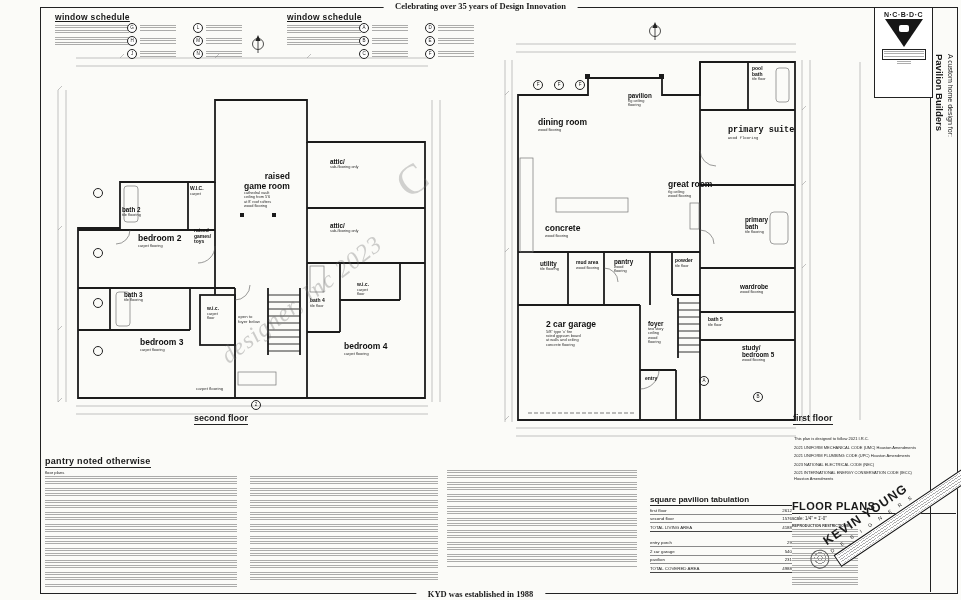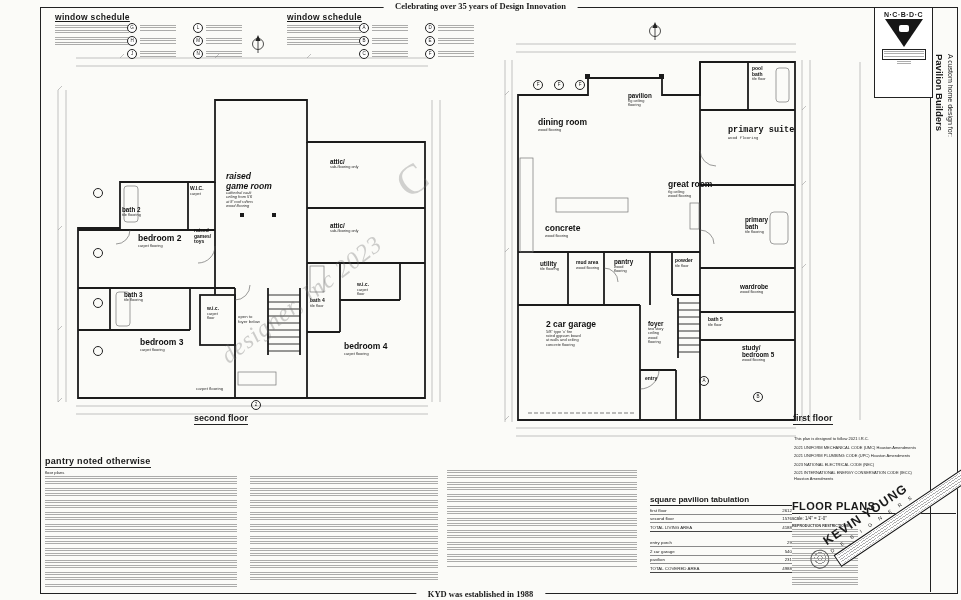--- a/index.html
+++ b/index.html
@@ -35,21 +35,21 @@
   .ws-h{font-size:8.5px;font-weight:bold;text-decoration:underline;letter-spacing:.3px;}
   .ws-print{width:74px;height:21px;margin-top:3px;}
   .ws-keys{position:absolute;left:72px;top:11px;}
   .key-row{position:absolute;display:flex;align-items:center;gap:3px;}
   .key-circle{width:8px;height:8px;border:.8px solid #222;border-radius:50%;font-size:4.5px;
               line-height:8px;text-align:center;flex:none;background:#fff;}
   .key-bars{width:36px;height:6px;}
   
   .room{position:absolute;z-index:3;line-height:1.12;white-space:pre;color:#101010;}
   .room .room-name{font-weight:bold;}
-  .room.l .room-name{font-size:8.5px;}
+  .room.l .room-name{font-size:8.5px;text-align:right;}
   .room.m .room-name{font-size:6.3px;}
   .room.s .room-name{font-size:5px;}
   .room.note .room-name{font-weight:normal;font-size:4.3px;color:#333;}
   .room-sub{font-size:3.9px;color:#2c2c2c;}
   .plan-title{position:absolute;z-index:3;font-size:9px;font-weight:bold;border-bottom:.8px solid #222;
               padding-bottom:1px;}
   .marker{position:absolute;width:8px;height:8px;border:.8px solid #222;border-radius:50%;
           font-size:4.5px;line-height:8px;text-align:center;z-index:3;background:transparent;}
   
   .watermark{position:absolute;left:232px;top:342px;transform:rotate(-37deg);transform-origin:left bottom;
@@ -250,21 +250,21 @@
       </div>
   </div>
 
   <div id="room-layer">
       <div class="room m" style="left: 122px; top: 206px;"><div class="room-name">bath 2</div><div class="room-sub">tile flooring</div></div>
       <div class="room s" style="left: 190px; top: 186px;"><div class="room-name">W.I.C.</div><div class="room-sub">carpet</div></div>
       <div class="room l" style="left: 138px; top: 234px;"><div class="room-name">bedroom 2</div><div class="room-sub">carpet flooring</div></div>
       <div class="room s" style="left: 194px; top: 228px;"><div class="room-name">raised
 games/
 toys</div></div>
-      <div class="room l" style="left: 226px; top: 172px; font-style: italic;"><div class="room-name">raised
+      <div class="room l" style="left: 244px; top: 172px;"><div class="room-name">raised
 game room</div><div class="room-sub">cathedral vault</div><div class="room-sub">ceiling from 5'6</div><div class="room-sub">at 8' roof rafters</div><div class="room-sub">wood flooring</div></div>
       <div class="room m" style="left: 330px; top: 158px;"><div class="room-name">attic/</div><div class="room-sub">sub-flooring only</div></div>
       <div class="room m" style="left: 330px; top: 222px;"><div class="room-name">attic/</div><div class="room-sub">sub-flooring only</div></div>
       <div class="room m" style="left: 124px; top: 291px;"><div class="room-name">bath 3</div><div class="room-sub">tile flooring</div></div>
       <div class="room s" style="left: 207px; top: 306px;"><div class="room-name">w.i.c.</div><div class="room-sub">carpet</div><div class="room-sub">floor</div></div>
       <div class="room note" style="left: 238px; top: 315px;"><div class="room-name">open to
 foyer below</div></div>
       <div class="room l" style="left: 140px; top: 338px;"><div class="room-name">bedroom 3</div><div class="room-sub">carpet flooring</div></div>
       <div class="room s" style="left: 310px; top: 298px;"><div class="room-name">bath 4</div><div class="room-sub">tile floor</div></div>
       <div class="room s" style="left: 357px; top: 282px;"><div class="room-name">w.i.c.</div><div class="room-sub">carpet</div><div class="room-sub">floor</div></div>

